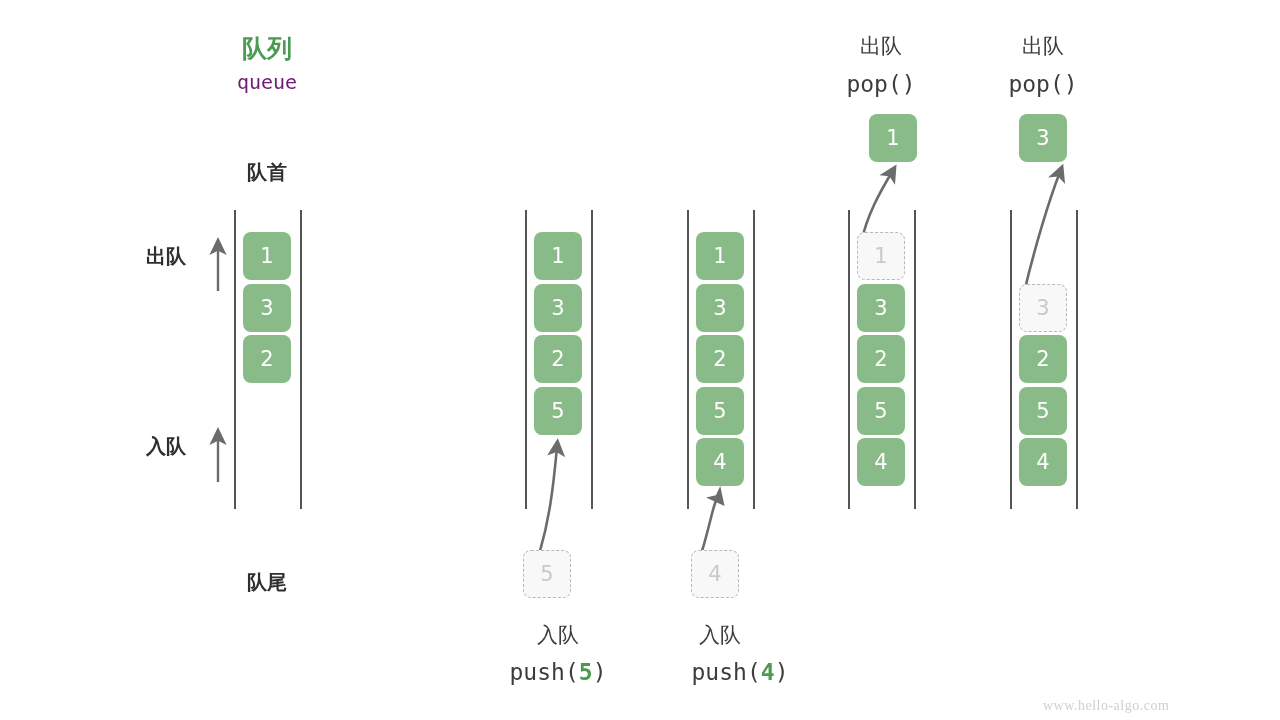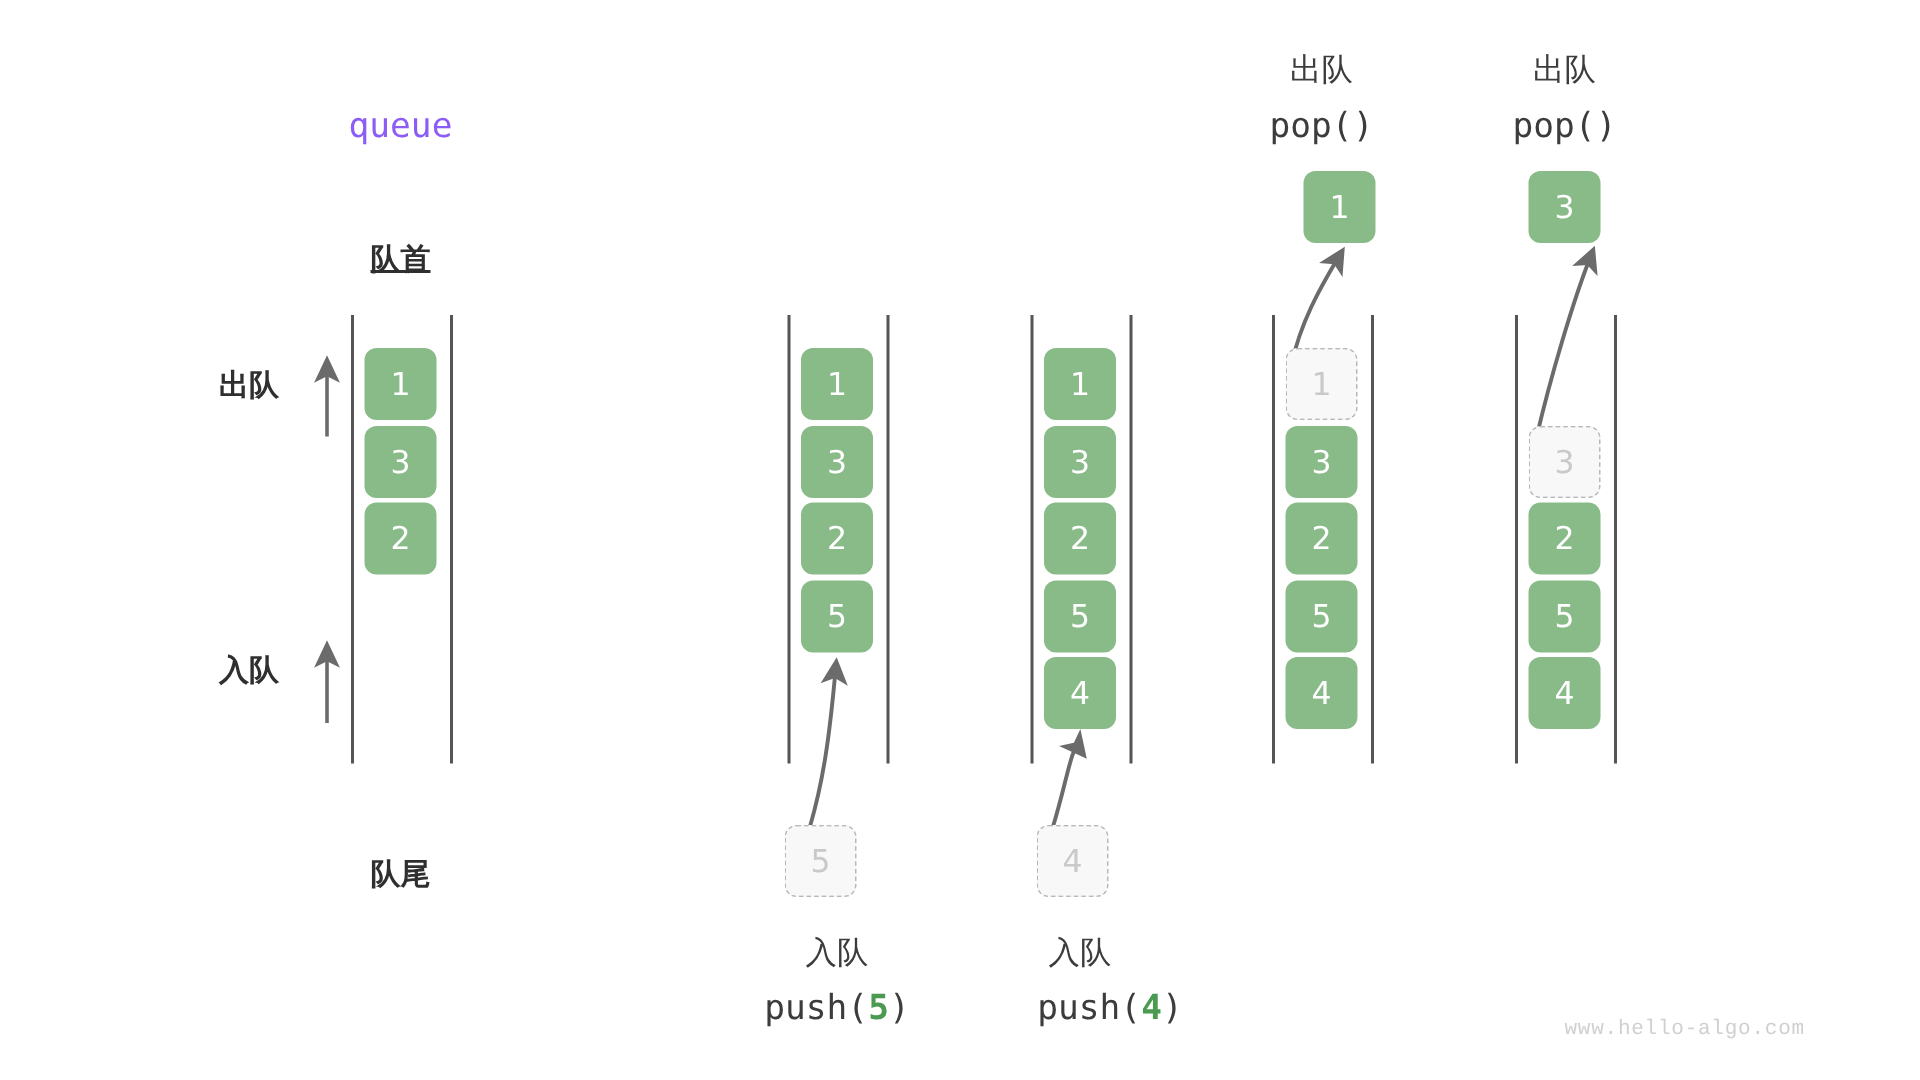--- a/index.html
+++ b/index.html
@@ -28,23 +28,23 @@
     white-space: pre;
     text-align: center;
     line-height: 1.28;
   }
   .title-cn {
     font-size: 25px;
     font-weight: bold;
     color: #4a9a52;
   }
   .title-en {
-    font-size: 23px;
+    font-size: 20px;
     font-family: "DejaVu Sans Mono", "Liberation Mono", monospace;
-    color: #8b5cf6;
+    color: #701a75;
   }
   .head-cn {
     font-size: 20px;
     font-weight: bold;
     color: #2f2f2f;
   }
   .op-cn {
     font-size: 21px;
     color: #3c3c3c;
   }
@@ -59,24 +59,25 @@
     position: absolute;
     font-size: 20px;
     font-weight: bold;
     color: #2f2f2f;
     white-space: pre;
   }
 
   .watermark {
     position: absolute;
     font-size: 14px;
-    font-family: Liberation Mono, monospace;
+    font-family: Liberation Serif, serif;
     color: #d0d0d0;
     letter-spacing: 0.5px;
     white-space: pre;
+    margin-top: 20px;
   }
 
   
   .rail {
     position: absolute;
     width: 1.6px;
     background: #555555;
   }
 
   
@@ -138,23 +139,24 @@
     </g>
 
     <g stroke="#6b6b6b" stroke-width="2.6" fill="none">
       <path d="M861,243 C867,215 880,192 892,172" marker-end="url(#ah)"></path>
     </g>
     <g stroke="#6b6b6b" stroke-width="2.6" fill="none">
       <path d="M1024,293 C1034,250 1049,200 1060,172" marker-end="url(#ah)"></path>
     </g>
   </svg>
 
+  <div class="lbl title-cn" style="left:207px; top:33px; width:120px;">队列</div>
   <div class="lbl title-en" style="left:207px; top:70px; width:120px;">queue</div>
 
-  <div class="lbl head-cn" style="left:207px; top:160px; width:120px;text-decoration:underline;">队首</div>
+  <div class="lbl head-cn" style="left:207px; top:160px; width:120px;">队首</div>
   <div class="lbl head-cn" style="left:207px; top:570px; width:120px;">队尾</div>
 
   <div class="side-lbl" style="left:146px; top:243px;">出队</div>
   <div class="side-lbl" style="left:146px; top:433px;">入队</div>
 
   <div class="lbl op-cn" style="left:831px; top:33px; width:100px;">出队</div>
   <div class="lbl op-code" style="left:831px; top:70px; width:100px;">pop()</div>
 
   <div class="lbl op-cn" style="left:993px; top:33px; width:100px;">出队</div>
   <div class="lbl op-code" style="left:993px; top:70px; width:100px;">pop()</div>

